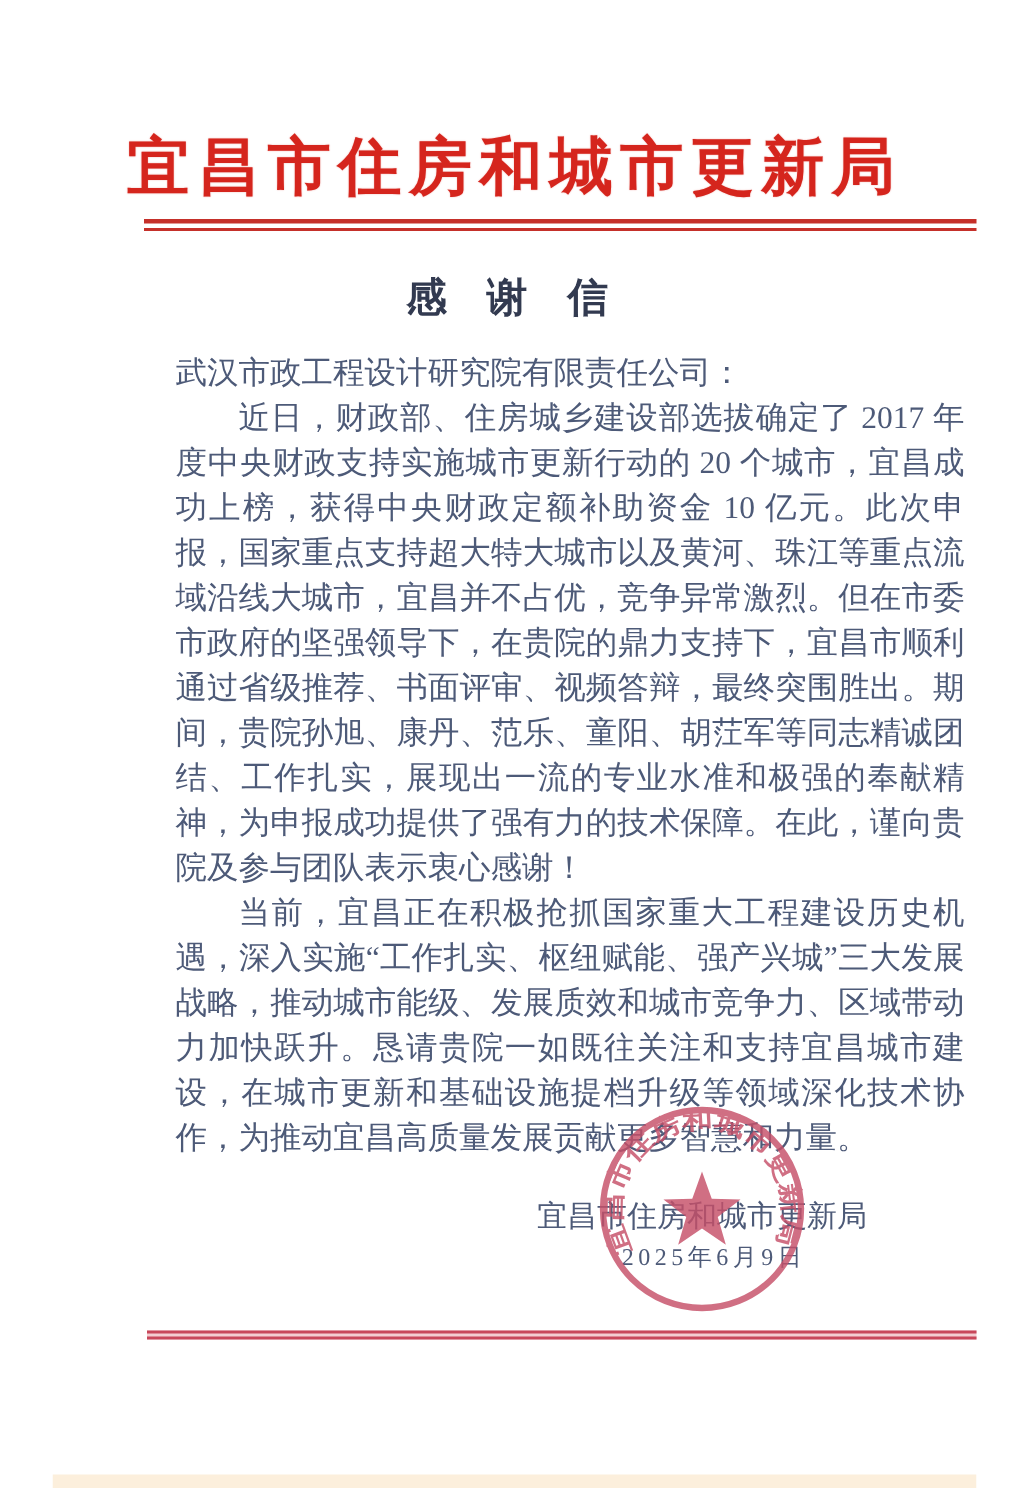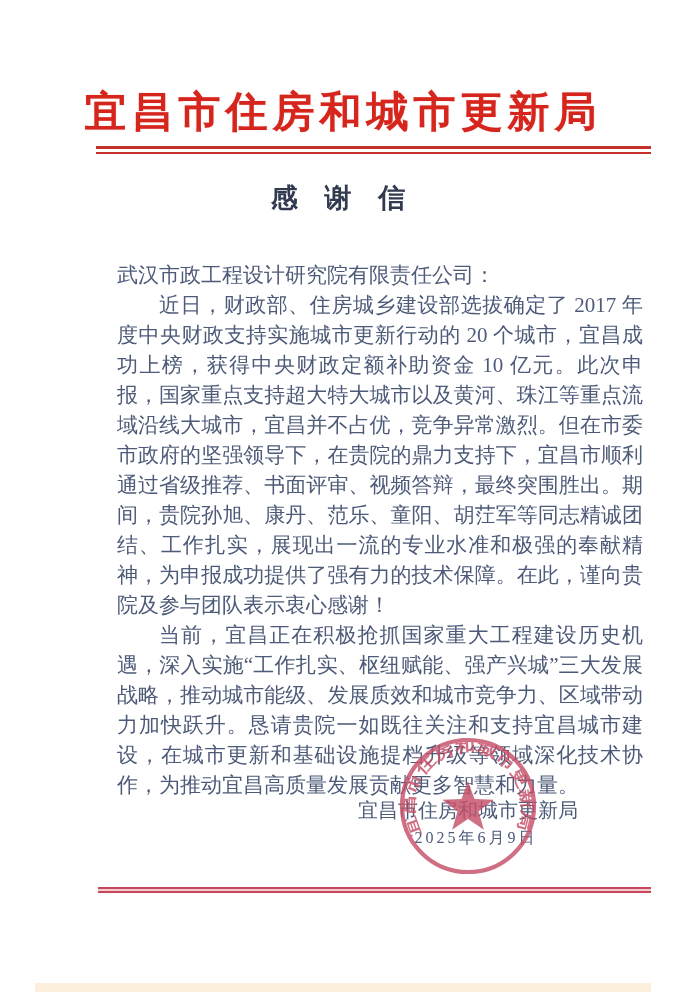--- a/index.html
+++ b/index.html
@@ -51,21 +51,21 @@
     margin: 4px;
     text-align: center;
     font-size: 27px;
     font-weight: 700;
     letter-spacing: 10px;
     color: #323a50;
   }
   
   .letter-body {
     position: absolute;
-    top: 260px;
+    top: 233px;
     left: 82px;
     width: 526px;
     font-size: 21px;
     line-height: 30px;
     color: #4d5a78;
     text-align: justify;
   }
   .letter-body p { margin: 0; }
   .letter-body p.para { text-indent: 2em; }
   

